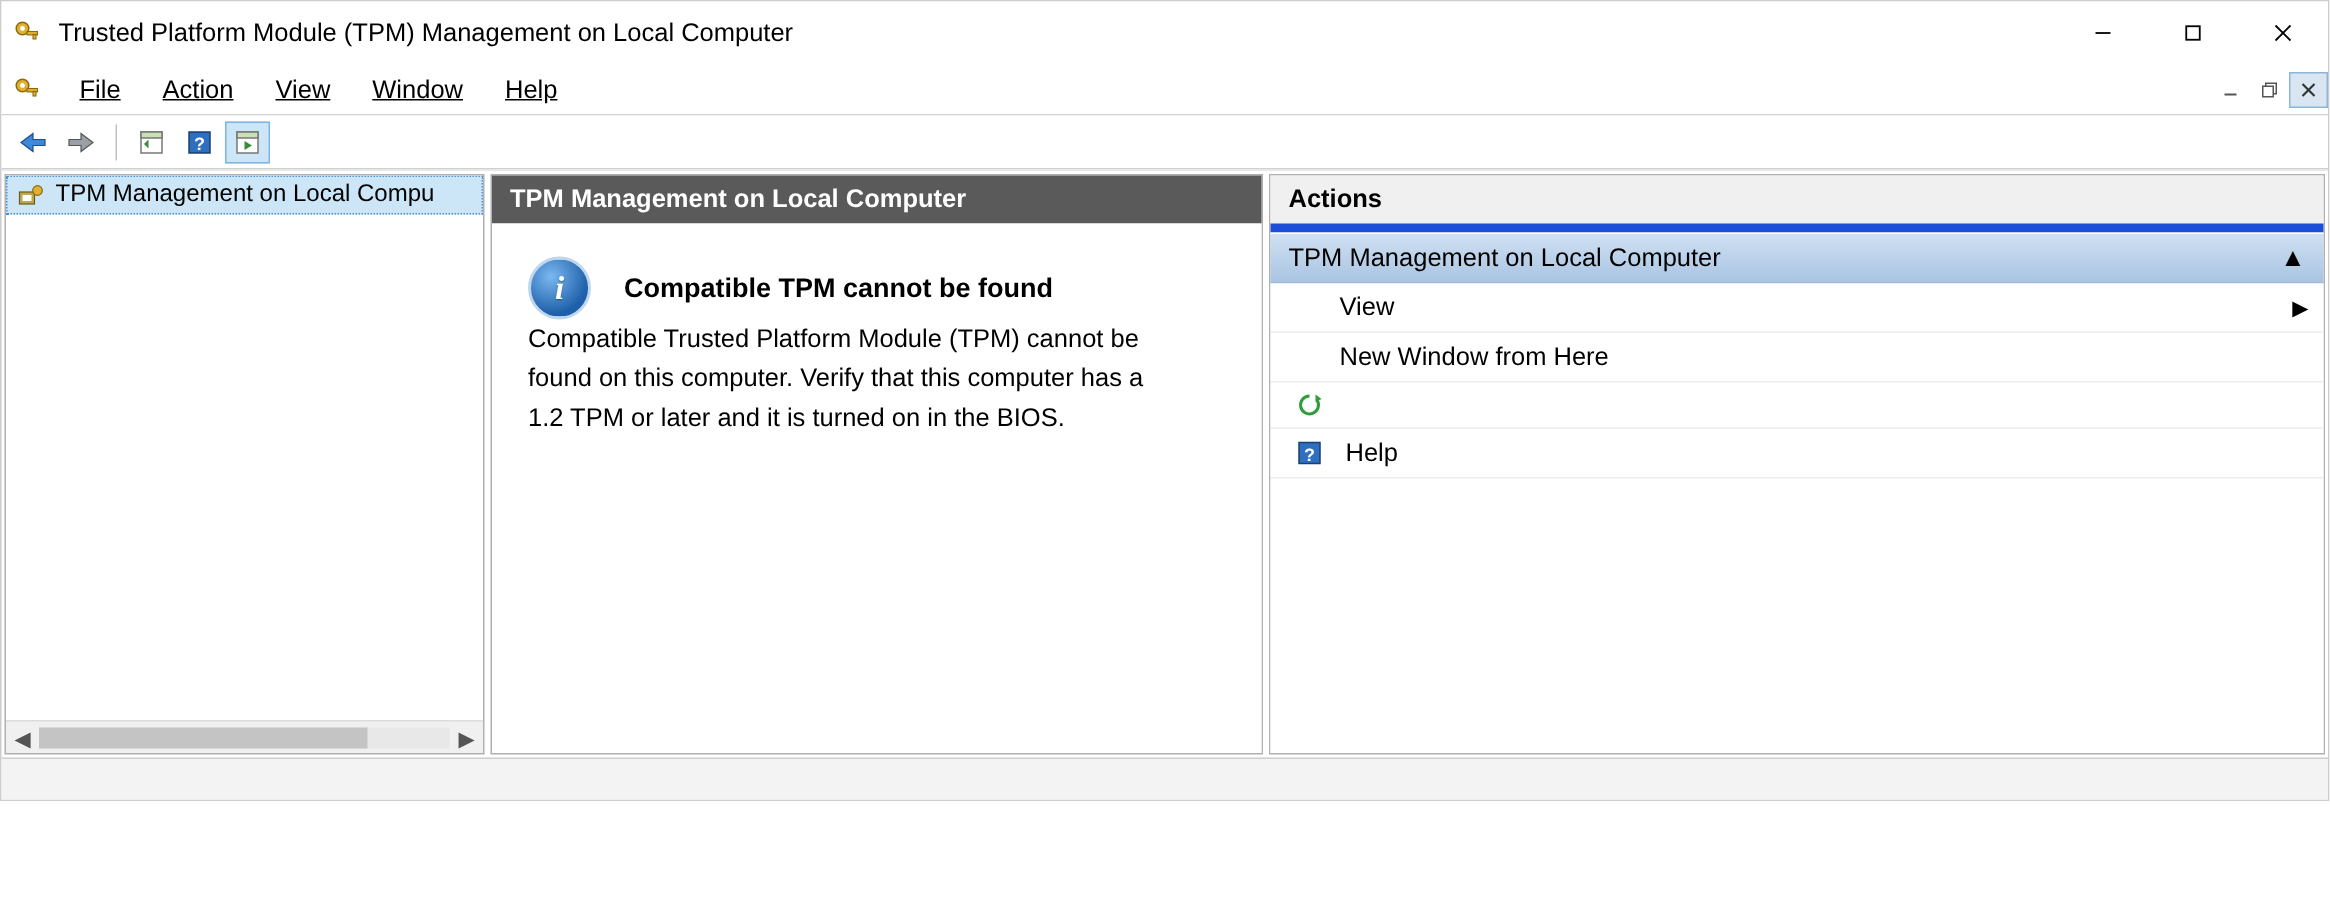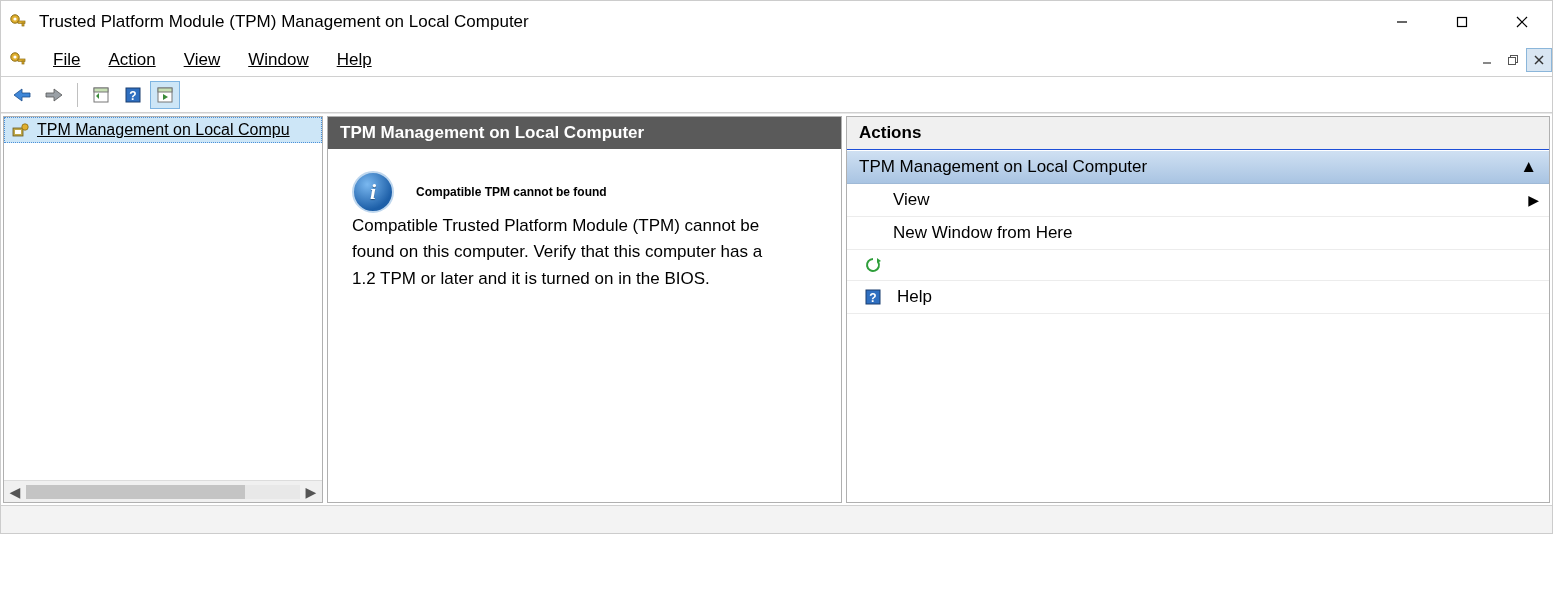--- a/index.html
+++ b/index.html
@@ -124,21 +124,20 @@
     overflow: hidden;
     white-space: nowrap;
     font-size: 16px;
   }
   .navtree .tree-item {
     display: flex;
     align-items: center;
     padding: 3px 6px;
     background: #cde6f7;
     border: 1px dotted #4a90d9;
-    text-decoration: underline;
   }
   .navtree .tree-item .node-icon {
     width: 20px; height: 18px;
     margin-right: 6px;
     display: inline-flex; align-items: center; justify-content: center;
   }
   .navtree .hscroll {
     height: 22px;
     display: flex;
     align-items: center;
@@ -199,40 +198,40 @@
     display: flex; align-items: center; justify-content: center;
     color: #fff;
     font-family: "Georgia", serif;
     font-style: italic;
     font-weight: bold;
     font-size: 22px;
     text-shadow: 0 1px 1px rgba(0,0,0,0.4);
   }
   .centerpane .info-row .info-heading {
     font-weight: 700;
-    font-size: 12px;
+    font-size: 18px;
     text-align: right;
   }
   .centerpane .info-text {
     line-height: 1.55;
     max-width: 430px;
   }
 
   
   .actionspane {
     width: 704px;
     border: 1px solid #b0b0b0;
     margin: 2px;
     display: flex;
     flex-direction: column;
     min-width: 0;
   }
   .actionspane .pane-title {
     background: #f0f0f0;
-    border-bottom: 1px solid #1d4ed8;
+    border-bottom: 6px solid #1d4ed8;
     font-weight: 700;
     font-size: 17px;
     padding: 6px 12px;
   }
   .actionspane .group-header {
     background: linear-gradient(#cfe0f2, #a9c4e2);
     border-top: 1px solid #fff;
     border-bottom: 1px solid #9fb9d6;
     font-size: 17px;
     padding: 6px 12px;

